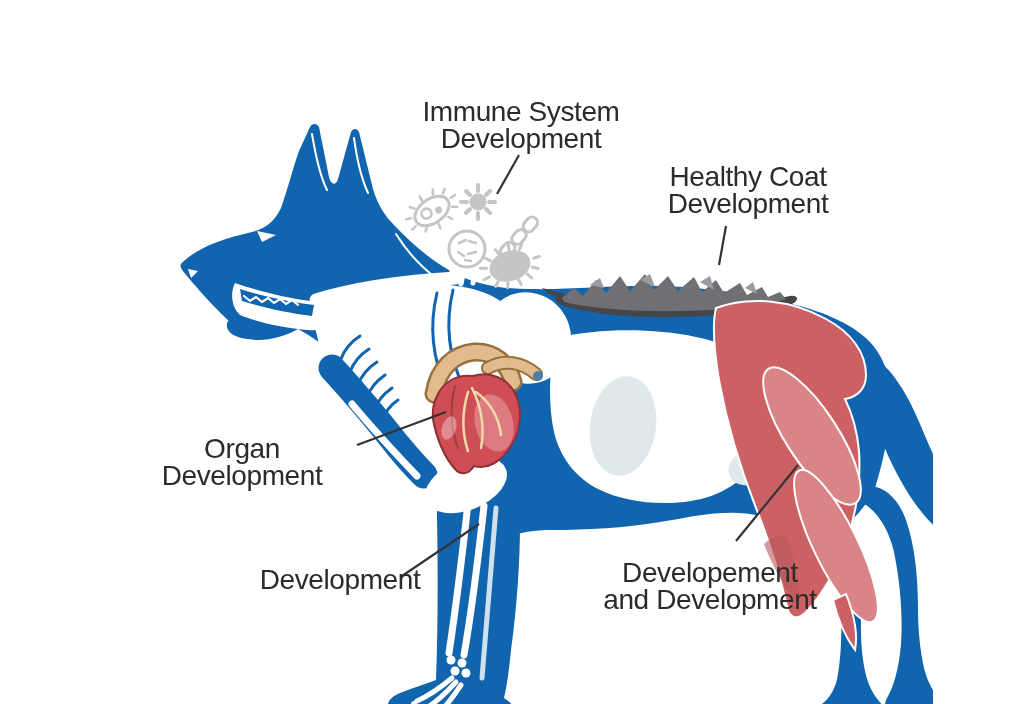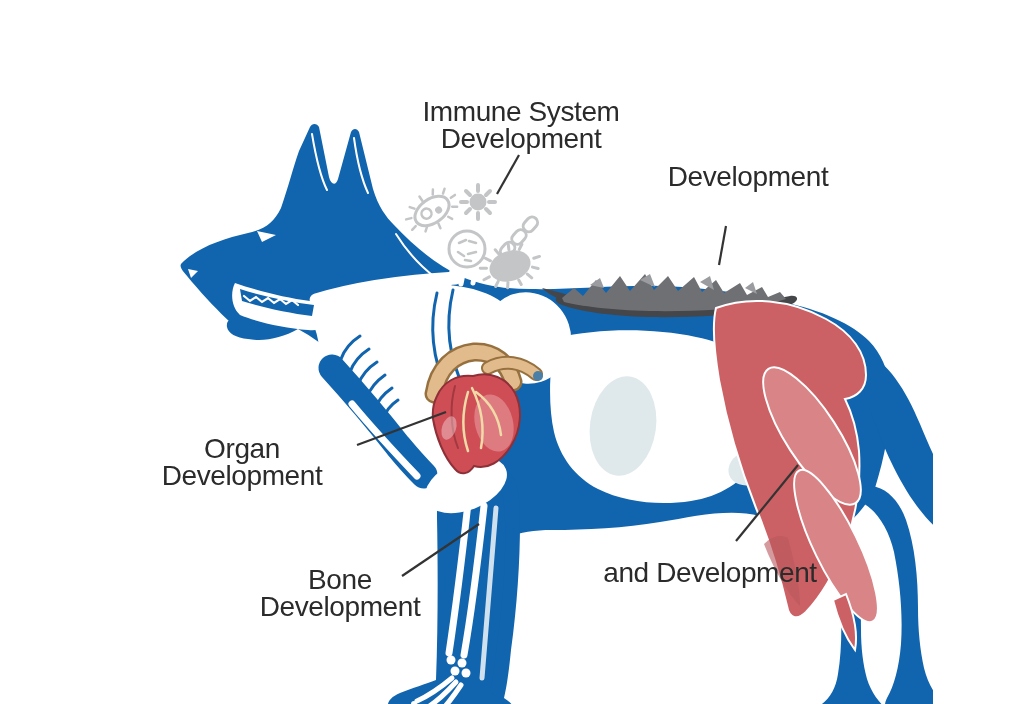--- a/index.html
+++ b/index.html
@@ -300,26 +300,27 @@
       <line class="leader" x1="402" y1="538" x2="479" y2="486"></line>
       <line class="leader" x1="736" y1="503" x2="798" y2="427"></line>
     </g>
   </svg>
 
   <div class="label" style="left:521px;top:60px">
     <span class="lline">Immune System</span>
     <span class="lline">Development</span>
   </div>
   <div class="label" style="left:748px;top:125px">
+    <span class="lline">Healthy Coat</span>
     <span class="lline">Development</span>
   </div>
   <div class="label" style="left:242px;top:397px">
     <span class="lline">Organ</span>
     <span class="lline">Development</span>
   </div>
   <div class="label" style="left:340px;top:528px">
-    <span class="lline">Bone</span>
     <span class="lline">Development</span>
   </div>
   <div class="label" style="left:710px;top:521px">
+    <span class="lline">Developement</span>
     <span class="lline">and Development</span>
   </div>
 </div>
 
 </body></html>

